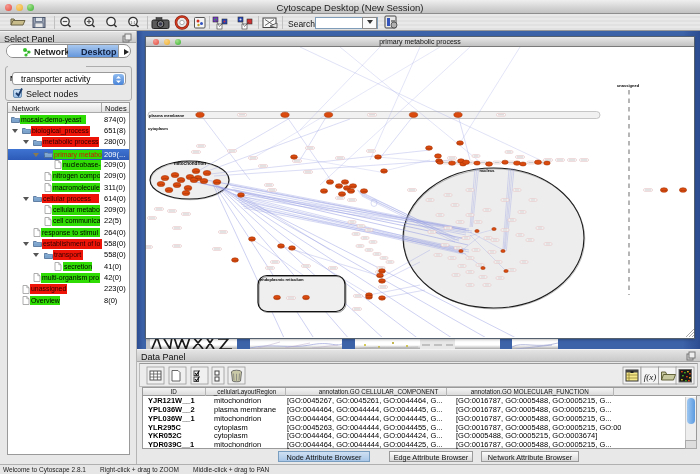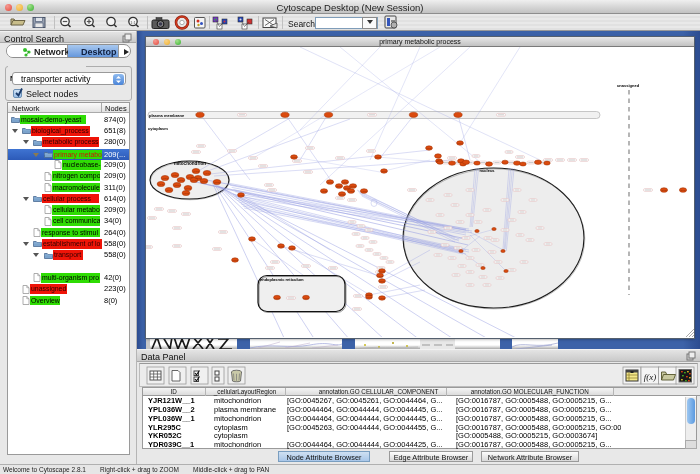--- a/index.html
+++ b/index.html
@@ -111,21 +111,21 @@
 <div style="position:absolute;left:367px;top:6px;width:0;height:0;border-left:3px solid transparent;border-right:3px solid transparent;border-top:4px solid #333"></div>
 <svg width="20" height="17" style="position:absolute;left:383px;top:0">
         <rect x="2" y="2" width="11" height="12" rx="1" fill="#e8e8e8" stroke="#444"></rect>
         <rect x="4" y="4" width="3" height="8" fill="#3355bb"></rect>
         <rect x="8" y="6" width="4" height="2" fill="#888"></rect>
         <circle cx="11" cy="11" r="3" fill="#b0b0b0" stroke="#333" stroke-width=".7"></circle>
       </svg>
 </div>
 <div id="controlpanel" class="abs">
 <div class="phead" style="position:absolute;left:0;top:0;width:136px;height:12px">
-        <span style="position:absolute;left:4px;top:1.5px">Control Search</span>
+        <span style="position:absolute;left:4px;top:1.5px">Select Panel</span>
         <svg width="10" height="10" style="position:absolute;left:122px;top:1px">
           <rect x="1" y="3" width="6" height="6" fill="none" stroke="#777"></rect>
           <rect x="3" y="1" width="6" height="6" fill="#eee" stroke="#777"></rect>
         </svg>
       </div>
 <div id="tabbar">
 <div style="position:absolute;left:0;top:0;width:61px;height:14px;border-right:1px solid #9a9a9a;background:#fff"></div>
 <svg width="10" height="10" style="position:absolute;left:15px;top:2px">
           <circle cx="3" cy="3" r="2" fill="#39c430"></circle>
           <circle cx="7" cy="5" r="1.6" fill="#39c430"></circle>
@@ -233,21 +233,21 @@
           </svg>
 <div class="chip" style="left:44px;width:48px;background:#2fdc04;color:#000">cellular metabo</div>
 <div class="cnt" style="color:#000">209(0)</div>
 </div>
 <div class="trow" style="top:112.7px;">
 <svg style="position:absolute;top:1px;left:35.5px" width="8" height="9" viewBox="0 0 8 9">
             <path d="M1 0.5 L4.8 0.5 L7 2.7 L7 8.5 L1 8.5 Z" fill="#fff" stroke="#999" stroke-width="0.8"></path>
             <path d="M4.8 0.5 L4.8 2.7 L7 2.7" fill="none" stroke="#999" stroke-width="0.7"></path>
           </svg>
 <div class="chip" style="left:44px;width:48px;background:#2fdc04;color:#000">cell communicat</div>
-<div class="cnt" style="color:#000">34(0)</div>
+<div class="cnt" style="color:#000">22(5)</div>
 </div>
 <div class="trow" style="top:124.0px;">
 <svg style="position:absolute;top:1px;left:24.5px" width="8" height="9" viewBox="0 0 8 9">
             <path d="M1 0.5 L4.8 0.5 L7 2.7 L7 8.5 L1 8.5 Z" fill="#fff" stroke="#999" stroke-width="0.8"></path>
             <path d="M4.8 0.5 L4.8 2.7 L7 2.7" fill="none" stroke="#999" stroke-width="0.7"></path>
           </svg>
 <div class="chip" style="left:33px;width:59px;background:#2fdc04;color:#000">response to stimul</div>
 <div class="cnt" style="color:#000">264(0)</div>
 </div>
 <div class="trow" style="top:135.3px;">
@@ -260,20 +260,28 @@
 <div class="cnt" style="color:#000">558(0)</div>
 </div>
 <div class="trow" style="top:146.60000000000002px;">
 <div class="arrow" style="left:25px;border-top-color:#555"></div>
 <svg class="folder" style="left:35.5px" width="9" height="7" viewBox="0 0 9 7">
             <path d="M0.5 1.5 L3.2 1.5 L4 2.5 L8.5 2.5 L8.5 6.5 L0.5 6.5 Z" fill="#7ba3cc" stroke="#4a6a92" stroke-width=".8"></path>
             <path d="M0.5 3 L8.5 3" stroke="#8fb4d8" stroke-width=".8"></path>
           </svg>
 <div class="chip" style="left:45px;width:30px;background:#ef1408;color:#300000">transport</div>
 <div class="cnt" style="color:#000">558(0)</div>
+</div>
+<div class="trow" style="top:157.9px;">
+<svg style="position:absolute;top:1px;left:45.5px" width="8" height="9" viewBox="0 0 8 9">
+            <path d="M1 0.5 L4.8 0.5 L7 2.7 L7 8.5 L1 8.5 Z" fill="#fff" stroke="#999" stroke-width="0.8"></path>
+            <path d="M4.8 0.5 L4.8 2.7 L7 2.7" fill="none" stroke="#999" stroke-width="0.7"></path>
+          </svg>
+<div class="chip" style="left:55px;width:29px;background:#2fdc04;color:#000">secretion</div>
+<div class="cnt" style="color:#000">41(0)</div>
 </div>
 <div class="trow" style="top:169.20000000000002px;">
 <svg style="position:absolute;top:1px;left:24.5px" width="8" height="9" viewBox="0 0 8 9">
             <path d="M1 0.5 L4.8 0.5 L7 2.7 L7 8.5 L1 8.5 Z" fill="#fff" stroke="#999" stroke-width="0.8"></path>
             <path d="M4.8 0.5 L4.8 2.7 L7 2.7" fill="none" stroke="#999" stroke-width="0.7"></path>
           </svg>
 <div class="chip" style="left:33px;width:59px;background:#2fdc04;color:#000">multi-organism pro</div>
 <div class="cnt" style="color:#000">42(0)</div>
 </div>
 <div class="trow" style="top:180.5px;">
@@ -829,20 +837,21 @@
           </div>
 <div class="drow" style="top:35.55px;width:557px">
             <div class="dcell" style="left:5px;width:57px;font-weight:bold">YLR295C</div>
             <div class="dcell" style="left:71px;width:71px">cytoplasm</div>
             <div class="dcell" style="left:144px;width:159px">[GO:0045263, GO:0044444, GO:0044455, G...</div>
             <div class="dcell" style="left:313px;width:165px">[GO:0016787, GO:0005488, GO:0005215, GO:0003824, G...</div>
           </div>
 <div class="drow" style="top:44.4px;width:557px">
             <div class="dcell" style="left:5px;width:57px;font-weight:bold">YKR052C</div>
             <div class="dcell" style="left:71px;width:71px">cytoplasm</div>
+            <div class="dcell" style="left:144px;width:159px">[GO:0044464, GO:0044444, GO:0044424, G...</div>
             <div class="dcell" style="left:313px;width:165px">[GO:0005488, GO:0005215, GO:0003674]</div>
           </div>
 <div class="drow" style="top:53.25px;width:557px">
             <div class="dcell" style="left:5px;width:57px;font-weight:bold">YDR039C__1</div>
             <div class="dcell" style="left:71px;width:71px">mitochondrion</div>
             <div class="dcell" style="left:144px;width:159px">[GO:0044464, GO:0044444, GO:0044425, G...</div>
             <div class="dcell" style="left:313px;width:165px">[GO:0016787, GO:0005488, GO:0005215, G...</div>
           </div>
 <div style="position:absolute;left:542px;top:8.5px;width:11px;height:52px;background:#eee;border-left:1px solid #ccc"></div>
 <div style="position:absolute;left:543.5px;top:10px;width:8px;height:26px;background:linear-gradient(90deg,#9ec7f0,#5b9ae0);border-radius:4px"></div>

